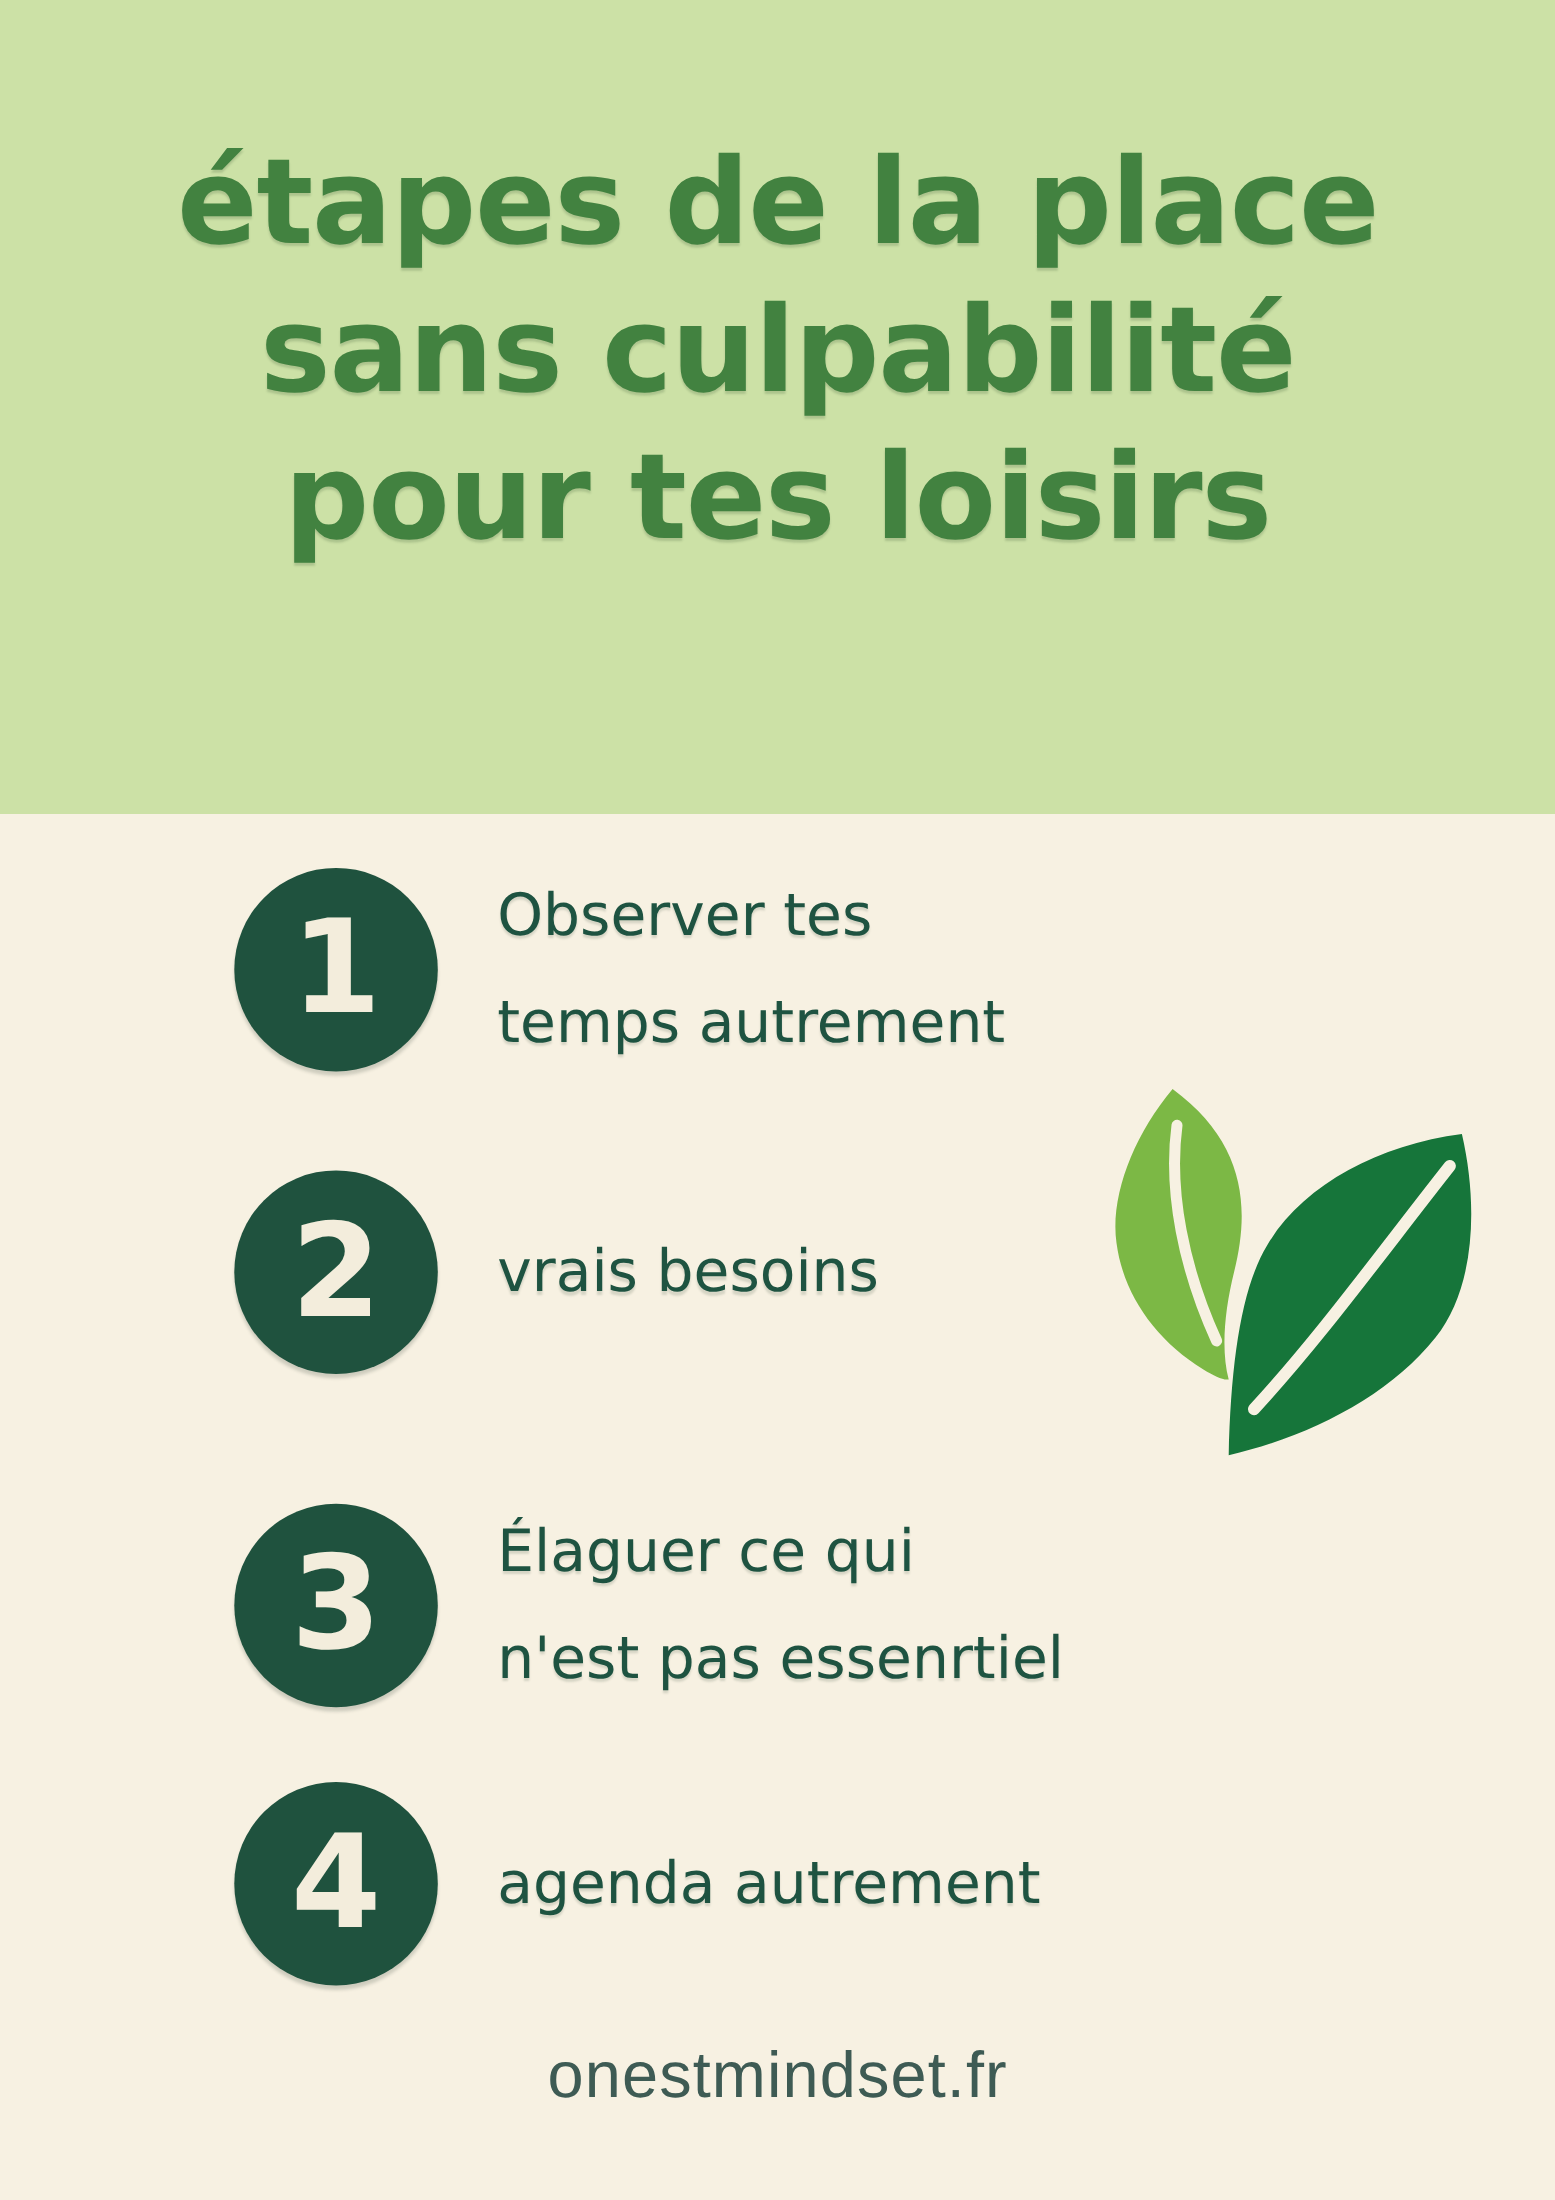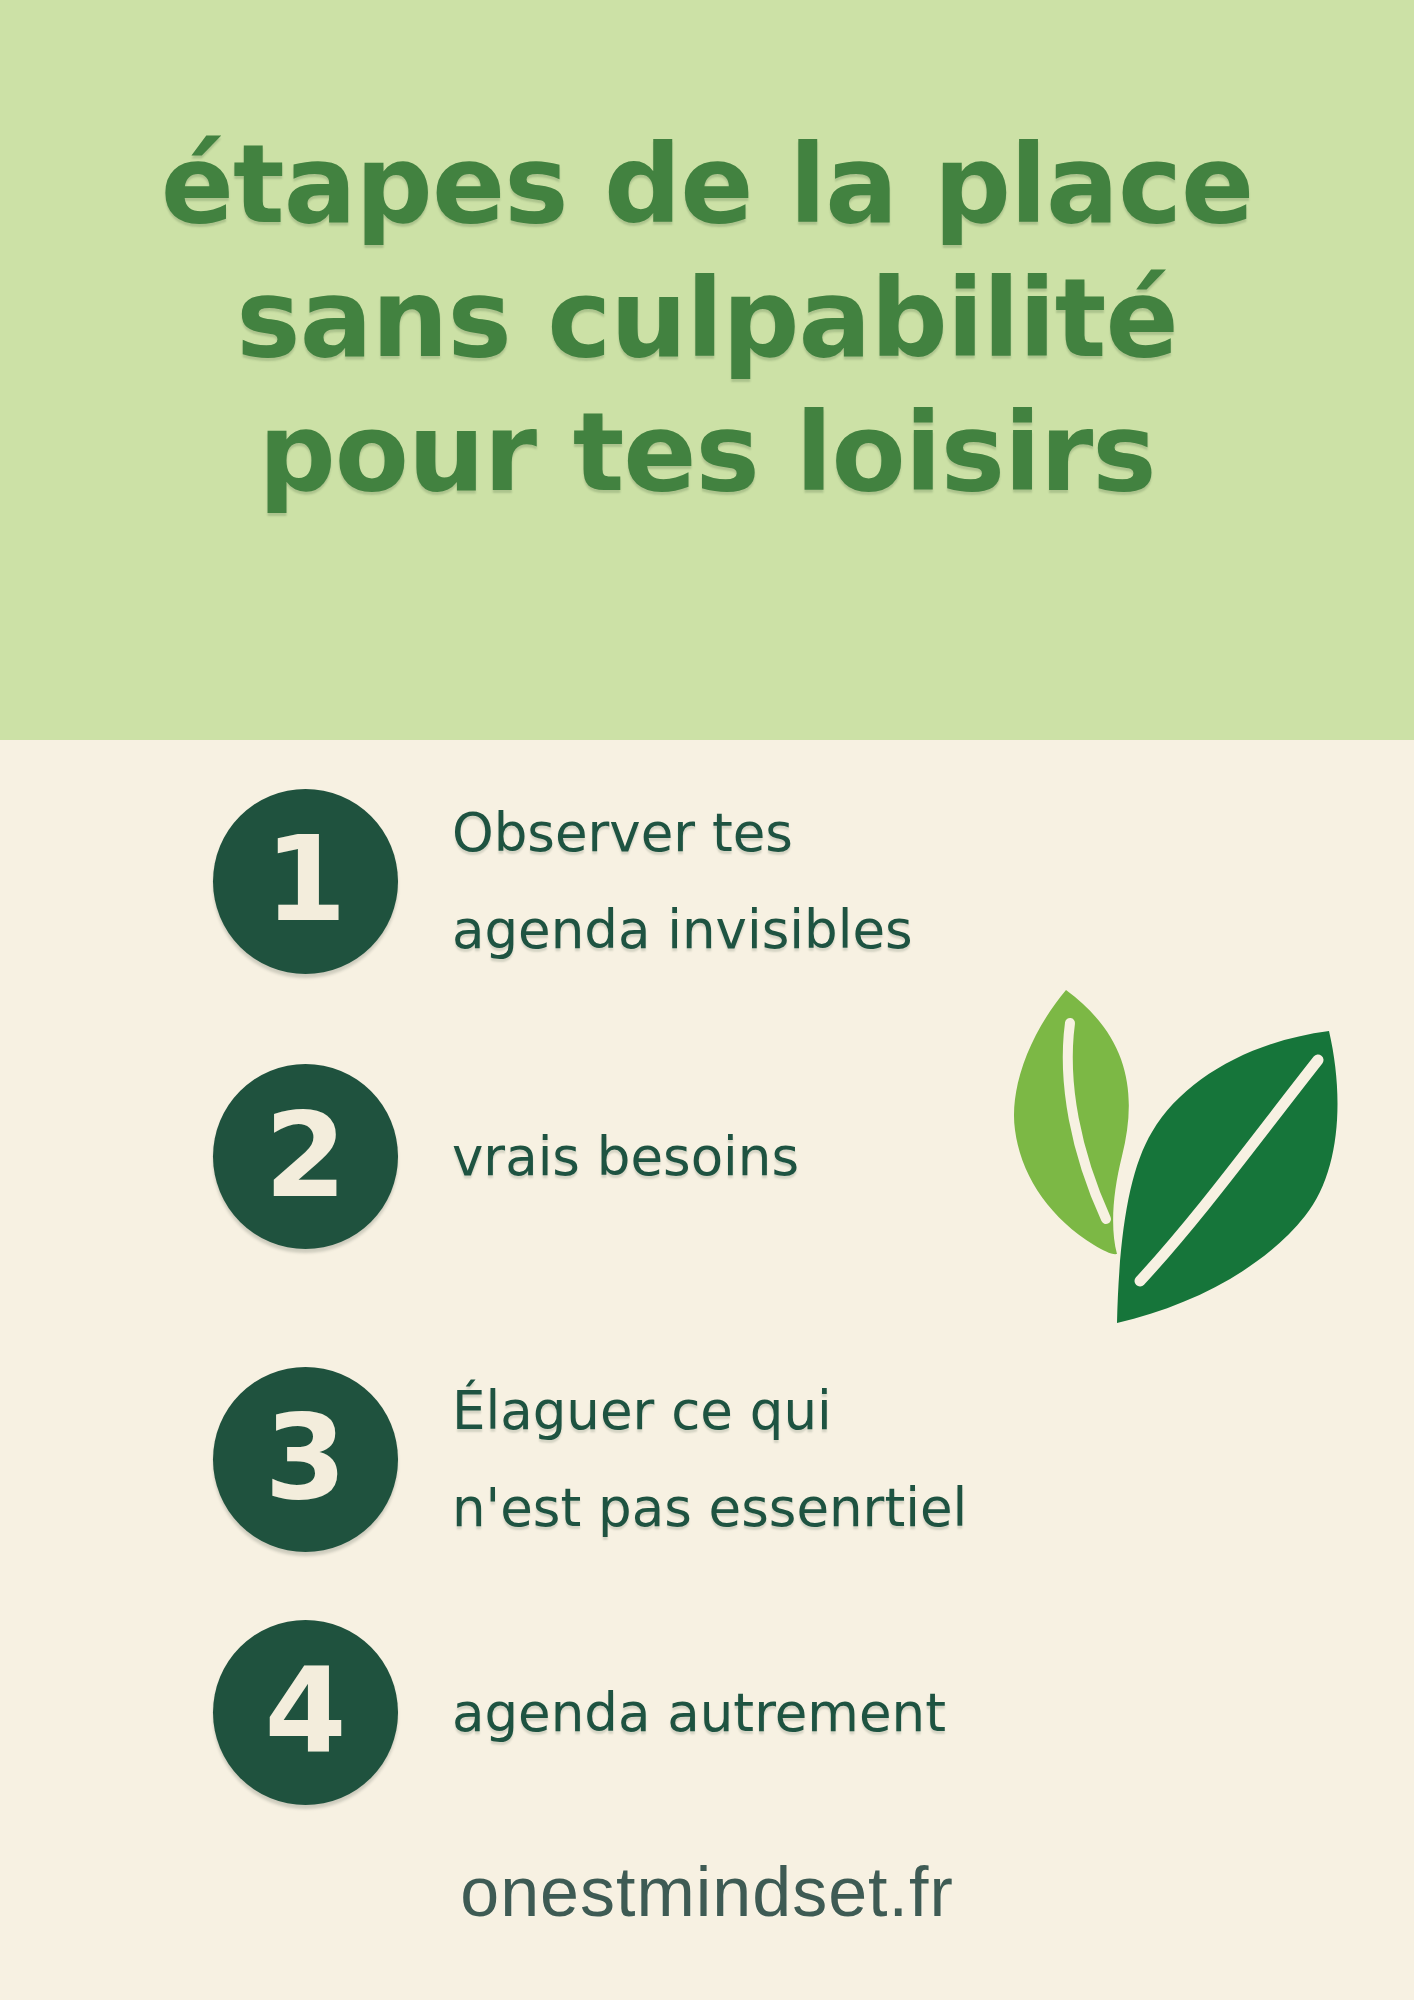--- a/index.html
+++ b/index.html
@@ -82,21 +82,21 @@
     height: 360px;
   }
 
   
   .footer {
     position: absolute;
     left: 0; top: 1852px;
     width: 100%;
     text-align: center;
     color: #3e5b54;
-    font-size: 70px;
+    font-size: 59px;
     font-weight: 400;
     font-family: "Liberation Sans", sans-serif;
     letter-spacing: 1px;
   }
 </style>
 </head>
 <body>
 
 <div class="page">
 
@@ -107,21 +107,21 @@
       <div>pour tes loisirs</div>
     </div>
   </div>
 
   <div class="step-row r1">
     <div class="step-circle">
       <span class="step-number">1</span>
     </div>
     <div class="step-text">
       <div>Observer tes</div>
-      <div>agenda invisibles</div>
+      <div>temps autrement</div>
     </div>
   </div>
 
   <div class="step-row r2">
     <div class="step-circle">
       <span class="step-number">2</span>
     </div>
     <div class="step-text">
       <div>vrais besoins</div>
     </div>

